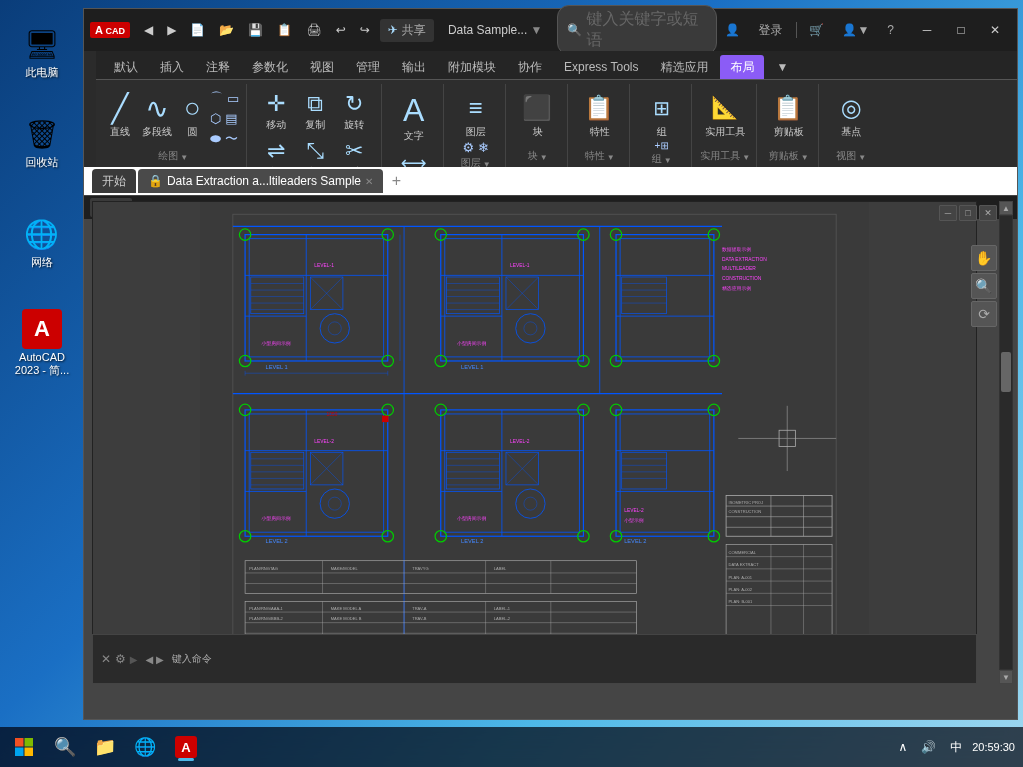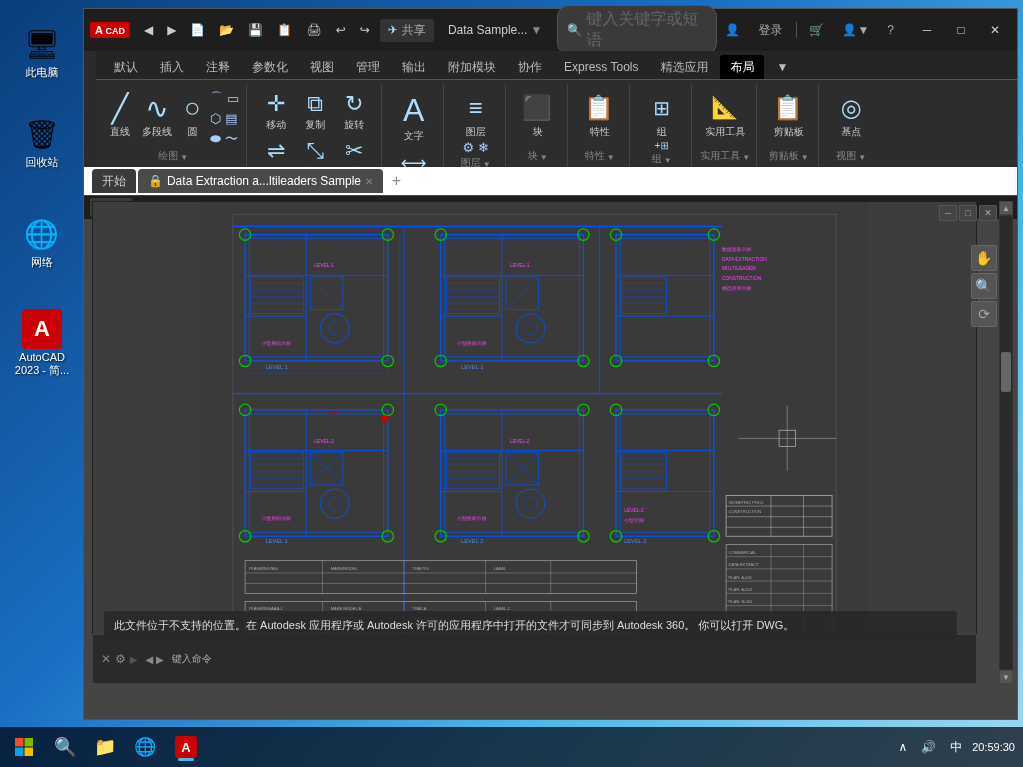--- a/index.html
+++ b/index.html
@@ -159,21 +159,21 @@
       color: #bbb;
       font-size: 12px;
       padding: 4px 10px;
       cursor: pointer;
       border-radius: 3px 3px 0 0;
       height: 24px;
       display: flex;
       align-items: center;
     }
     .ribbon-tab.active {
-      background: #000000;
+      background: #8b5cf6;
       color: white;
     }
     .ribbon-content {
       background: #2d2d2d;
       height: 88px;
       display: flex;
       align-items: stretch;
       padding: 4px 4px 0 4px;
       border-top: 1px solid #555;
       gap: 2px;
@@ -1151,24 +1151,20 @@
       </div>
 
       <div class="scrollbar-right">
         <div class="scroll-btn">▲</div>
         <div class="scroll-track">
           <div class="scroll-thumb"></div>
         </div>
         <div class="scroll-btn">▼</div>
       </div>
 
-      <div class="notification-bar">
-        <span>此文件位于不支持的位置。在 Autodesk 应用程序或 Autodesk 许可的应用程序中打开的文件才可同步到 Autodesk 360。
-你可以打开 DWG。</span>
-      </div>
 
       <div class="command-area">
         <span class="cmd-icon">✕</span>
         <span class="cmd-icon">⚙</span>
         <div style="display:flex; flex-direction:column; flex:1;">
           <div style="display:flex; align-items:center; gap:8px;">
             <span style="color:#555; font-size:10px;">▶</span>
             <span style="color:#888; font-size:10px;">◀ ▶</span>
             <span style="color:#aaa; font-size:10px;">键入命令</span>
           </div>

